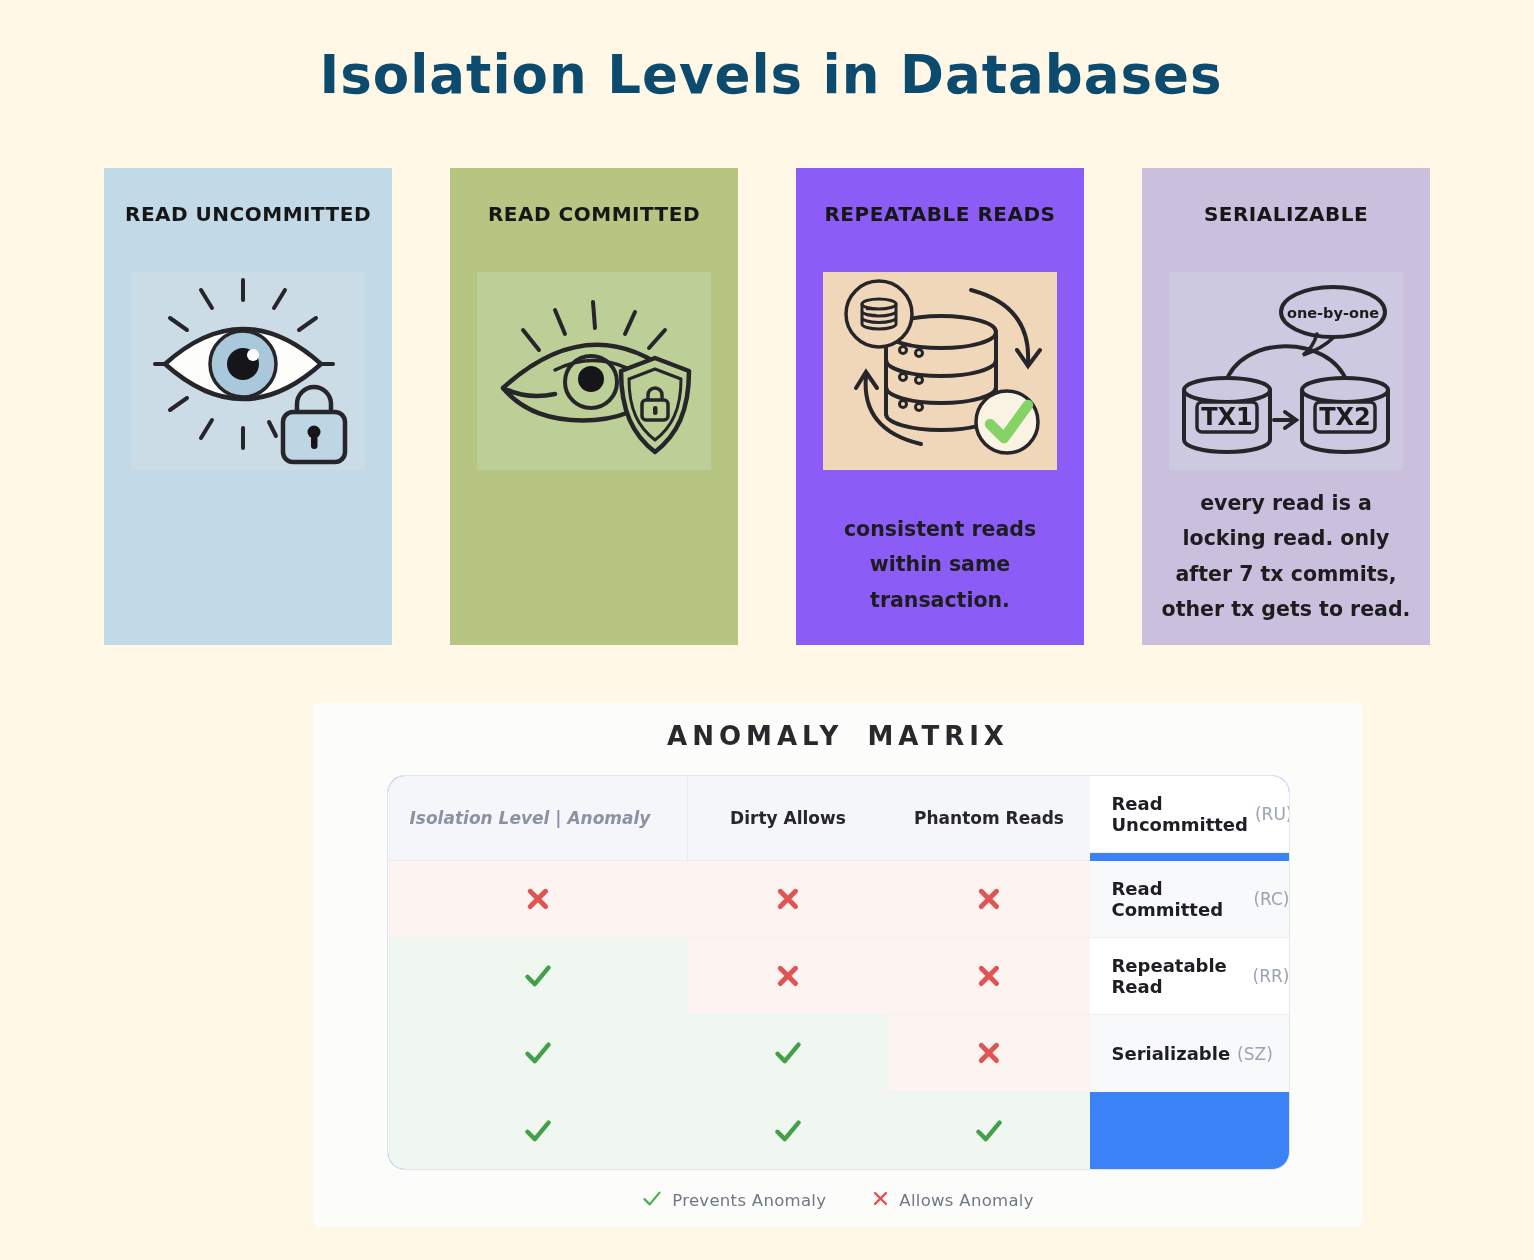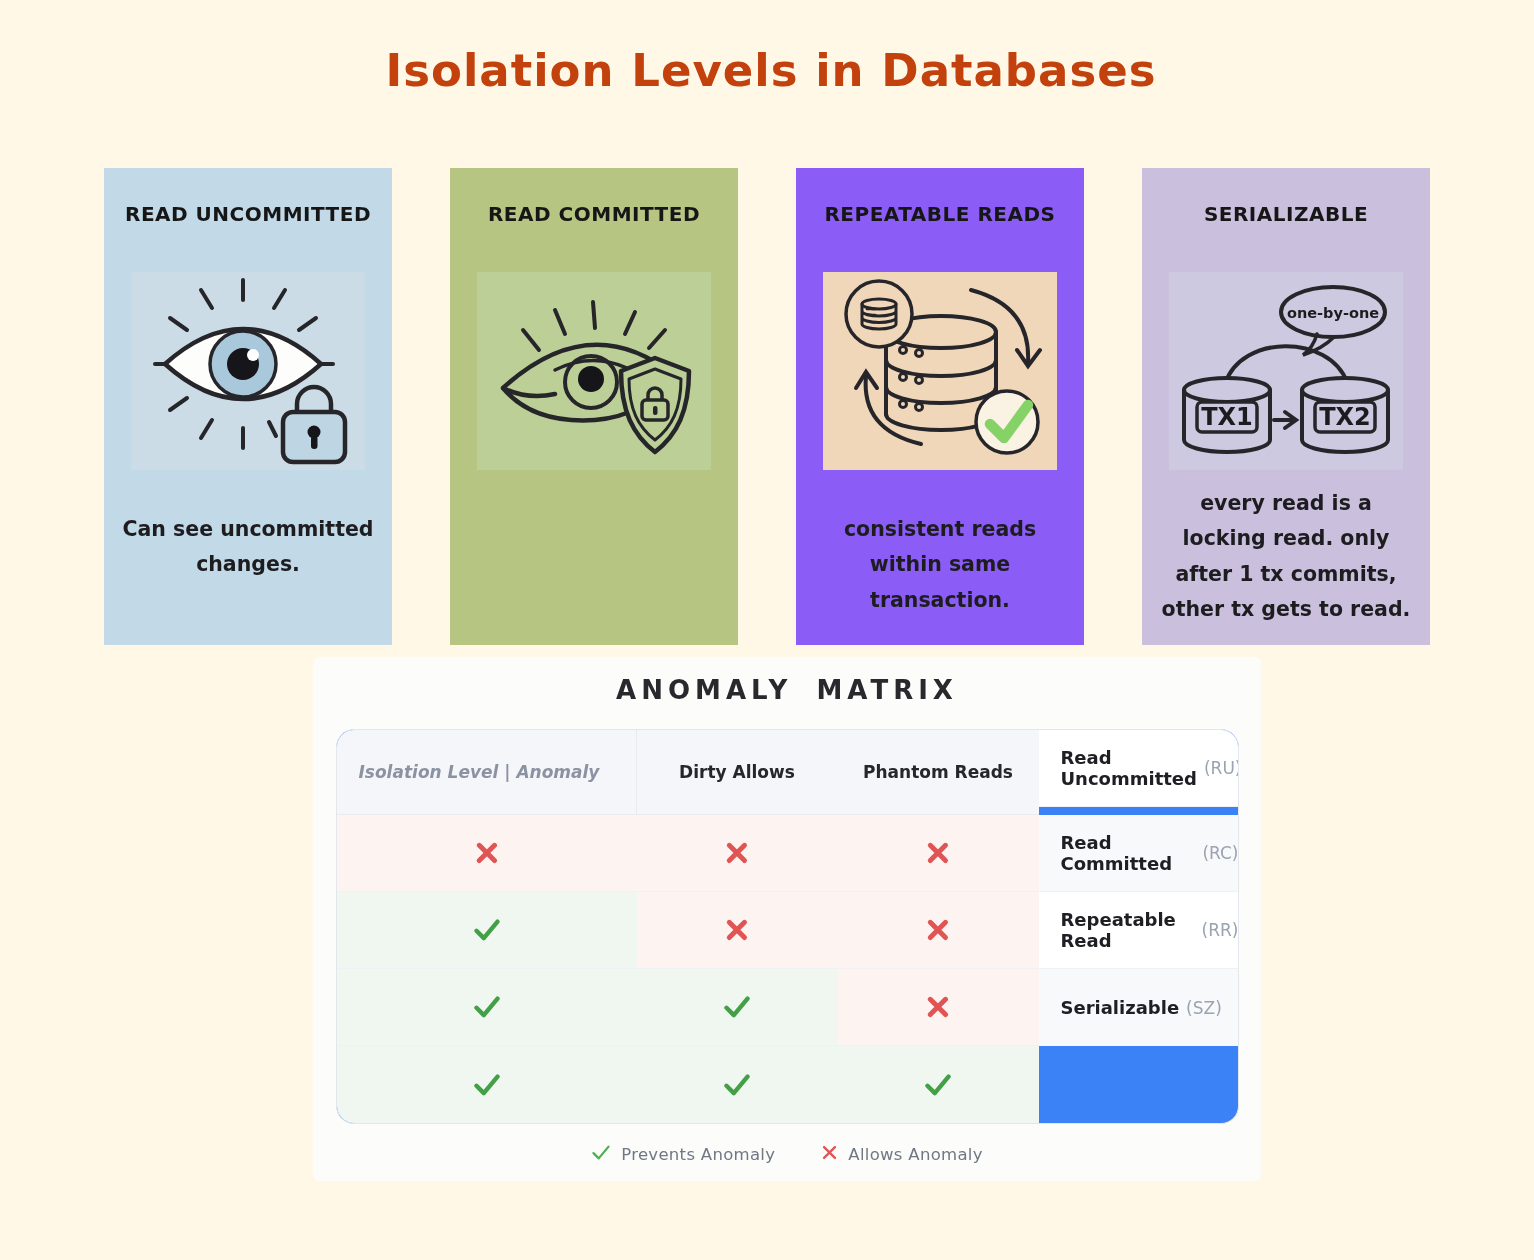--- a/index.html
+++ b/index.html
@@ -6,22 +6,22 @@
   html,body { width:1534px; height:1260px; overflow:hidden; }
   body {
     background:#FFF8E7;
     font-family:"DejaVu Sans","Liberation Sans",sans-serif;
     color:#1c1c1e;
     position:relative;
   }
 
   .page-title {
     position:absolute; top:44px; left:0; width:100%;
-    text-align:center; font-size:45px; font-weight:600;
-    letter-spacing:1px; color:#c2410c;padding-left:8px;
+    text-align:center; font-size:53px; font-weight:600;
+    letter-spacing:1px; color:#0c4a6e;padding-left:8px;
   }
 
   
   .cards-row {
     position:absolute; top:168px; left:0; width:100%;
     display:flex; justify-content:center; gap:58px;
   }
   .level-card {
     width:288px; height:477px; padding-top:34px;
     text-align:center; flex:0 0 auto;
@@ -38,21 +38,21 @@
     margin:42px 16px 0; font-size:20.5px; line-height:1.72;
     font-weight:600; color:#1d1d20;
   }
   .level-card.tall-desc .card-desc { margin-top:16px; }
 
   .tx-label { font-size:24px; font-weight:bold; fill:#1c1c1e; text-anchor:middle; }
   .bubble-label { font-size:14.5px; font-weight:bold; fill:#1c1c1e; text-anchor:middle; }
 
   
   .matrix-panel {
-    position:absolute; left:313px; top:657px; width:948px; height:524px;
+    position:absolute; left:313px; top:703px; width:1050px; height:524px;
     background:#FCFCFB; border-radius:6px;
   }
   .matrix-title {
     padding-top:18px; text-align:center;
     font-size:26px; font-weight:800; letter-spacing:5px; word-spacing:10px;
     color:#29292d;
   }
   .anomaly-table {
     width:903px; margin:24px auto 0;
     display:grid; grid-template-columns:300px 201px 201px 201px;
@@ -120,21 +120,20 @@
         <circle cx="112" cy="92" r="16" fill="#16161a"></circle>
         <circle cx="122" cy="83" r="6" fill="#ffffff"></circle>
         <g>
           <path d="M166 140 v-8 a17 17 0 0 1 34 0 v8" fill="none" stroke="#26262a" stroke-width="4.5"></path>
           <rect x="152" y="140" width="62" height="50" rx="10" fill="#bed6e3" stroke="#26262a" stroke-width="4.5"></rect>
           <circle cx="183" cy="160" r="6.5" fill="#16161a"></circle>
           <rect x="180" y="164" width="6.5" height="13" rx="3" fill="#16161a"></rect>
         </g>
       </svg>
     </div>
-    <div class="card-desc">Can see uncommitted changes.</div>
   </div>
 
   <div class="level-card" style="background: rgb(183, 197, 131);">
     <div class="card-title">READ COMMITTED</div>
     <div class="icon-panel" style="background: rgb(188, 207, 151); --panel-bg: #BCCF97;">
       <svg viewBox="0 0 234 198">
         <g stroke="#26262a" fill="none" stroke-linecap="round">
           <line x1="62" y1="78" x2="46" y2="58" stroke-width="4"></line>
           <line x1="88" y1="62" x2="78" y2="38" stroke-width="4"></line>
           <line x1="118" y1="56" x2="116" y2="30" stroke-width="4"></line>
@@ -213,21 +212,21 @@
           <g>
             <path d="M105 148 H123"></path>
             <path d="M116 140 L127 148 L116 156"></path>
           </g>
         </g>
         <text x="58" y="153" class="tx-label">TX1</text>
         <text x="176" y="153" class="tx-label">TX2</text>
         <text x="164" y="46" class="bubble-label">one-by-one</text>
       </svg>
     </div>
-    <div class="card-desc">every read is a locking read. only after 1 tx commits, other tx gets to read.</div>
+    <div class="card-desc">every read is a locking read. only after 7 tx commits, other tx gets to read.</div>
   </div>
 </div>
 
 <div class="matrix-panel">
   <div class="matrix-title">ANOMALY MATRIX</div>
 
   <div class="anomaly-table">
     <div class="h-cell h-corner">Isolation Level | Anomaly</div>
     <div class="h-cell">Dirty Allows</div>
     <div class="h-cell">Phantom Reads</div>

